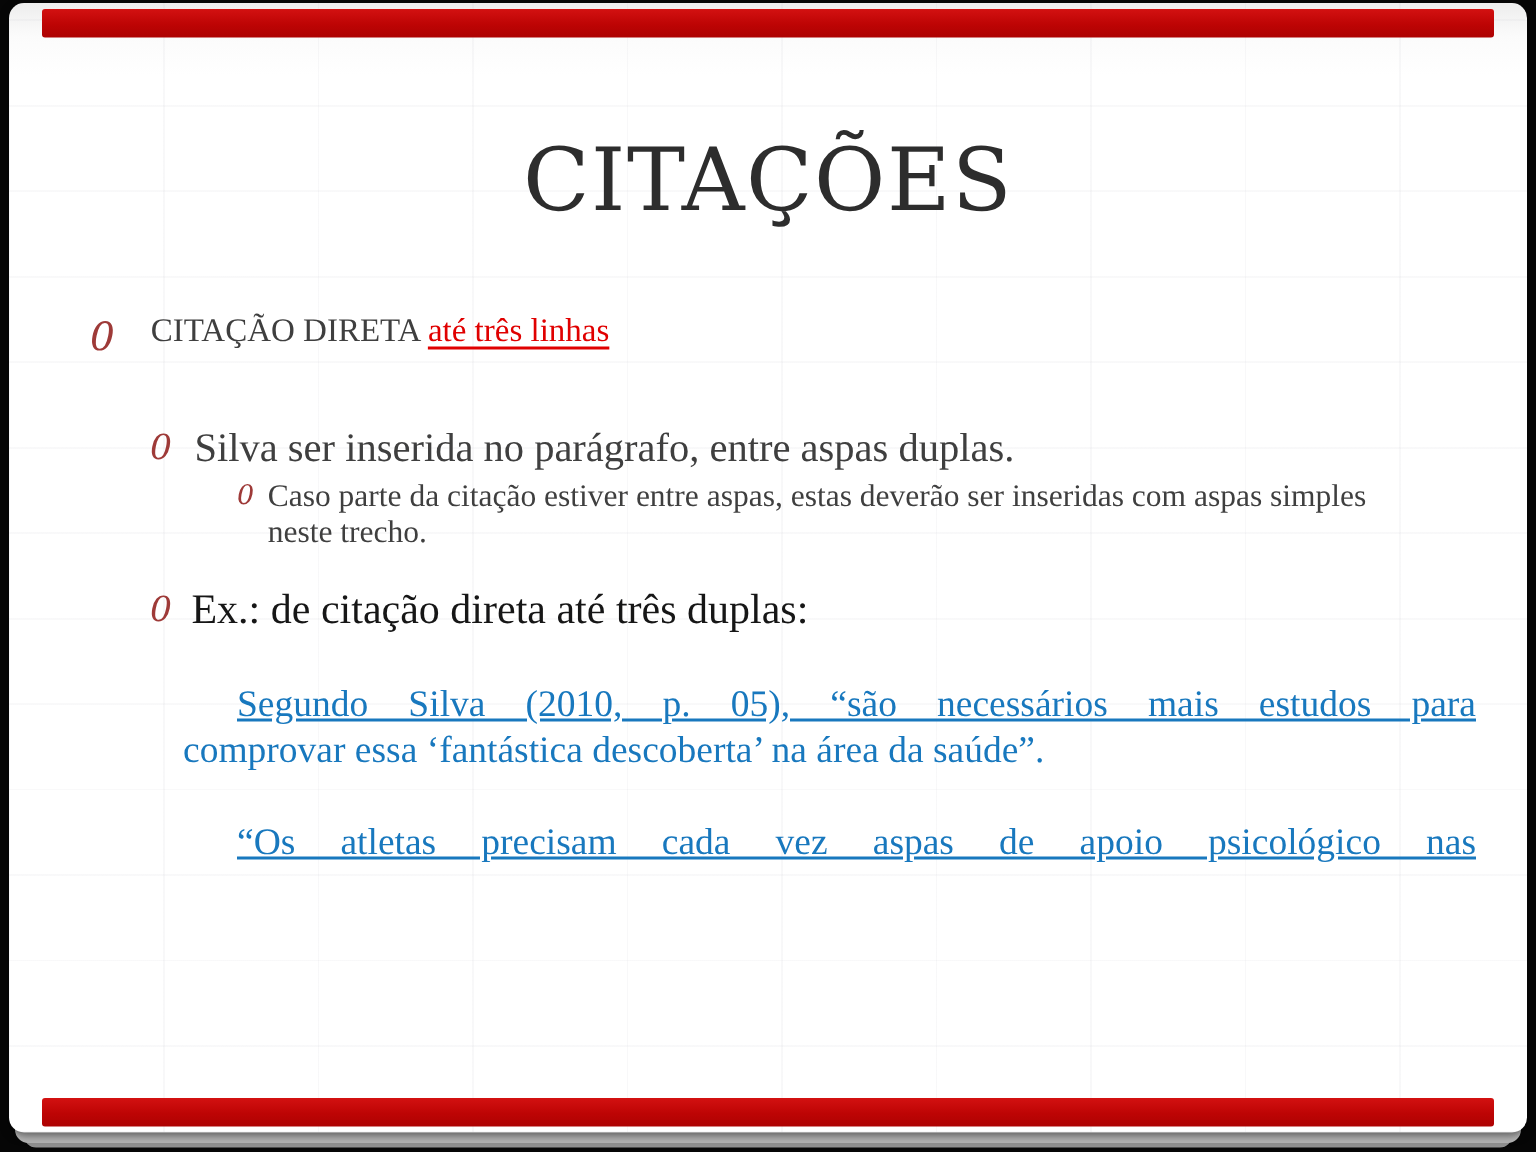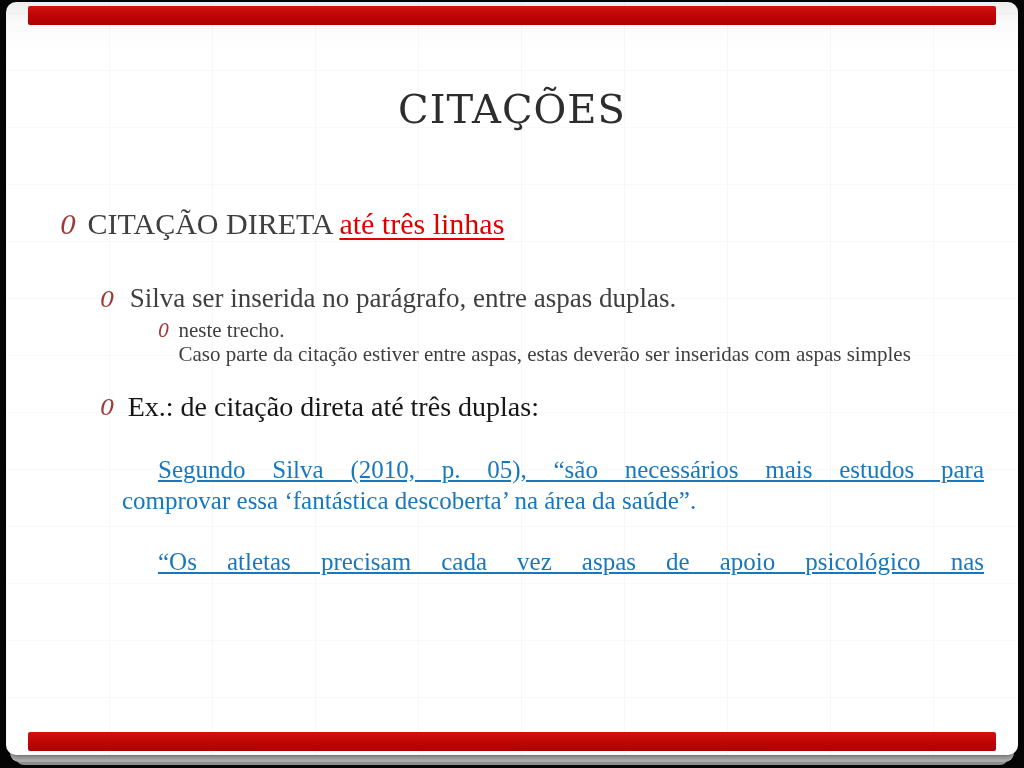--- a/index.html
+++ b/index.html
@@ -40,35 +40,35 @@
     background: linear-gradient(180deg, #d31111 0%, #bd0404 55%, #ad0202 100%);
     border-radius: 2px;
   }
   .accent-bar.top { top: 4px; }
   .accent-bar.bottom { bottom: 4px; }
 
   .title {
     position: absolute; top: 84px; left: 0; width: 100%;
     text-align: center;
     font-family: "DejaVu Serif", serif;
-    font-size: 40px; font-weight: 400;
+    font-size: 58px; font-weight: 400;
     color: #2d2d2d; letter-spacing: 1px;
   }
 
   .row { position: absolute; display: flex; align-items: flex-start; }
   .marker {
     font-family: "DejaVu Serif", serif;
     font-style: italic;
     color: #9e3a38;
     flex: 0 0 auto;
   }
 
   .row-l1 { top: 205px; left: 54px; }
   .row-l1 .marker { font-size: 26px; margin-top: 3px; }
-  .row-l1 .txt { font-size: 30px; color: #3f3f3f; margin-left: 11px; }
+  .row-l1 .txt { font-size: 22px; color: #3f3f3f; margin-left: 24px; }
   .row-l1 .highlight { color: #e00000; text-decoration: underline; text-decoration-thickness: 2px; text-underline-offset: 4px; }
 
   .row-l2a { top: 281px; left: 94px; }
   .row-l2a .marker { font-size: 23px; margin-top: 3px; }
   .row-l2a .txt { font-size: 27px; color: #3f3f3f; margin-left: 15px; }
 
   .row-l3 { top: 316px; left: 152px; }
   .row-l3 .marker { font-size: 18px; margin-top: 2px; }
   .row-l3 .txt { font-size: 21px; color: #3f3f3f; margin-left: 9px; line-height: 24px; max-width: 820px; }
 
@@ -106,22 +106,22 @@
     </div>
 
     <div class="row row-l2a">
       <span class="marker">0</span>
       <span class="txt">Silva ser inserida no parágrafo, entre aspas duplas.</span>
     </div>
 
     <div class="row row-l3">
       <span class="marker">0</span>
       <span class="txt">
+        <div>Caso parte da citação estiver entre aspas, estas deverão ser inseridas com aspas simples</div>
         <div>neste trecho.</div>
-        <div>Caso parte da citação estiver entre aspas, estas deverão ser inseridas com aspas simples</div>
       </span>
     </div>
 
     <div class="row row-l2b">
       <span class="marker">0</span>
       <span class="txt">Ex.: de citação direta até três duplas:</span>
     </div>
 
     <div class="quotes">
       <div class="quote">

